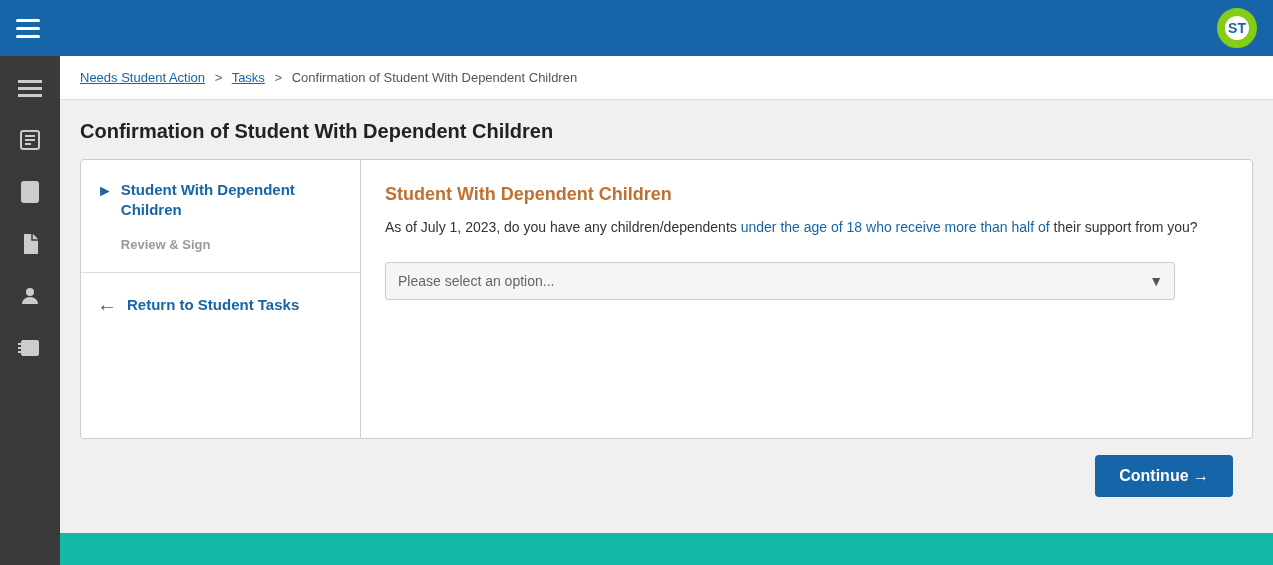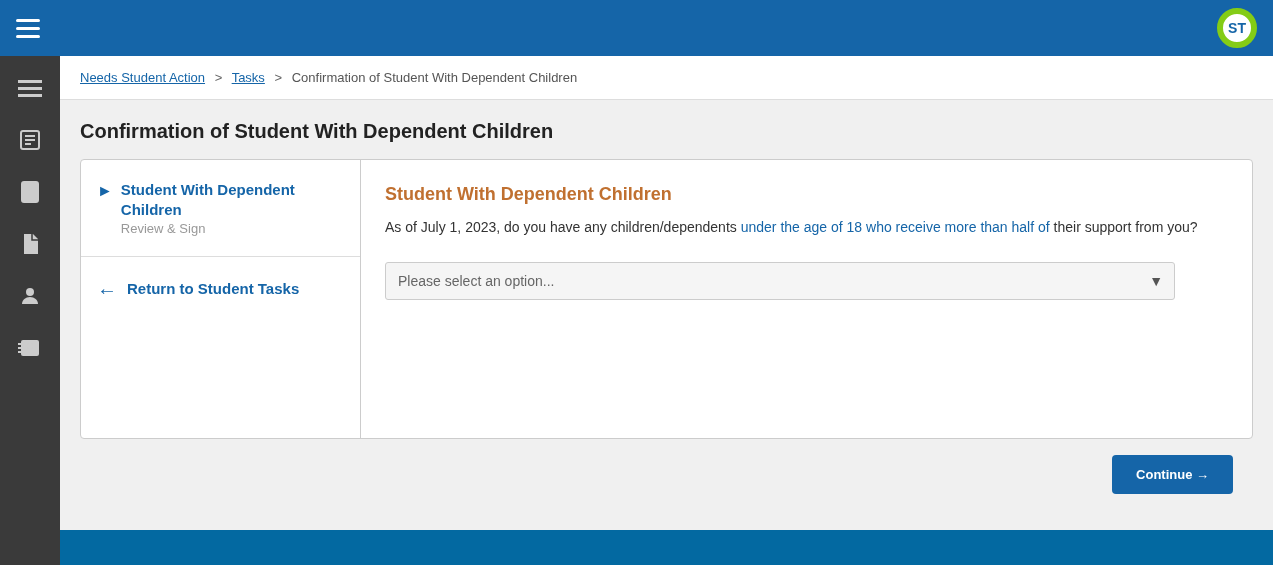--- a/index.html
+++ b/index.html
@@ -35,21 +35,21 @@
       height: 3px;
       background: white;
       border-radius: 2px;
     }
     .avatar {
       position: absolute;
       right: 16px;
       width: 40px;
       height: 40px;
       border-radius: 50%;
-      border: 6px solid #84cc16;
+      border: 8px solid #84cc16;
       background: white;
       color: #1565a8;
       display: flex;
       align-items: center;
       justify-content: center;
       font-weight: bold;
       font-size: 14px;
       cursor: pointer;
     }
 
@@ -82,21 +82,21 @@
     }
     .sidebar-item svg {
       width: 24px;
       height: 24px;
       fill: #ccc;
     }
 
     
     .content-area {
       flex: 1;
-      background: #0369a1;
+      background: #14b8a6;
       overflow-y: auto;
       padding: 0;
     }
 
     
     .breadcrumb {
       background: white;
       border-bottom: 1px solid #ddd;
       padding: 14px 20px;
       font-size: 13px;
@@ -156,21 +156,22 @@
     .card-left-item .item-text .item-title {
       color: #1565a8;
       font-size: 15px;
       font-weight: bold;
       line-height: 1.3;
       cursor: pointer;
     }
     .card-left-item .item-text .item-subtitle {
       color: #999;
       font-size: 13px;
-      margin-top: 2px;
+      margin-top: 18px;
+      font-weight: bold;
     }
     .card-left-return {
       padding: 20px 16px;
       display: flex;
       align-items: center;
       gap: 10px;
       cursor: pointer;
     }
     .card-left-return .return-arrow {
       color: #1565a8;
@@ -237,21 +238,21 @@
       display: flex;
       justify-content: flex-end;
       padding: 16px 20px;
       background: #f0f0f0;
     }
     .continue-button {
       background: #1565a8;
       color: white;
       border: none;
       padding: 12px 24px;
-      font-size: 13px;
+      font-size: 16px;
       border-radius: 4px;
       cursor: pointer;
       display: flex;
       align-items: center;
       gap: 8px;
       font-weight: bold;
       margin-left: 41px;
     }
   </style>
 </head>

